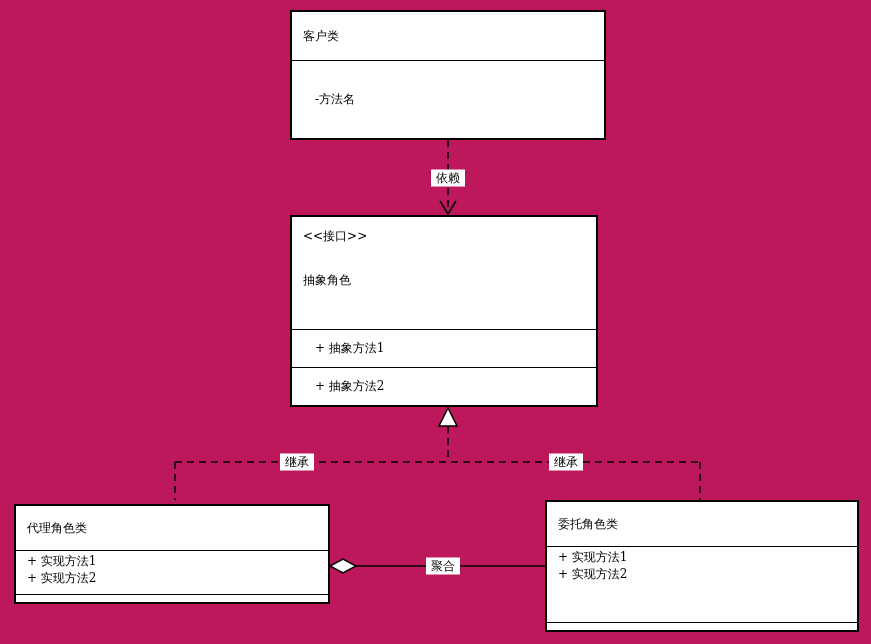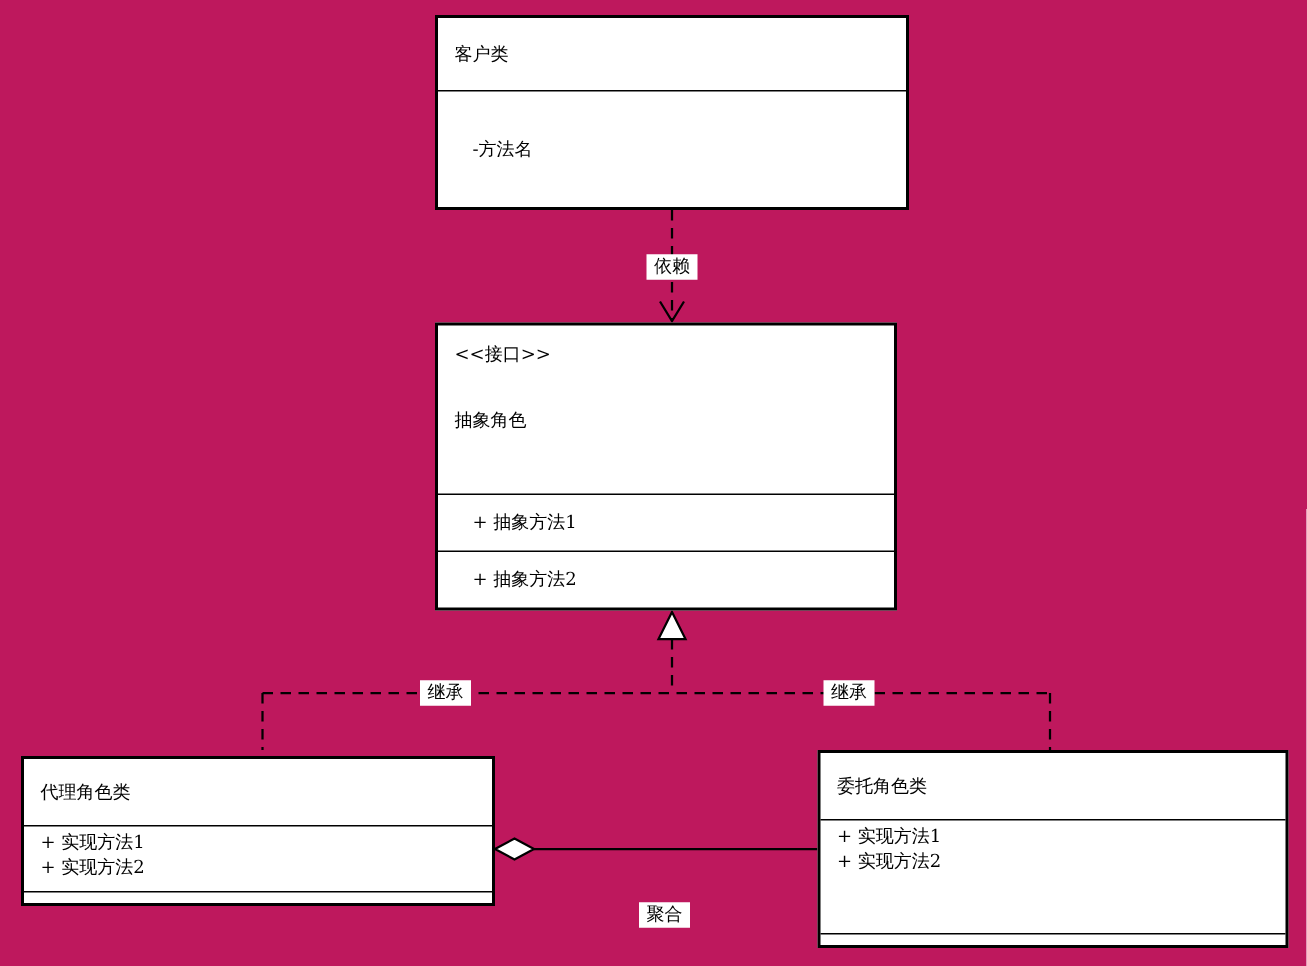--- a/index.html
+++ b/index.html
@@ -122,15 +122,15 @@
     <div class="box-methods">
       <div>+ 实现方法1</div>
       <div>+ 实现方法2</div>
     </div>
     <div class="empty-strip"></div>
   </div>
 
   <div class="edge-label" style="left:448px; top:178px;">依赖</div>
   <div class="edge-label" style="left:297px; top:462px;">继承</div>
   <div class="edge-label" style="left:566px; top:462px;">继承</div>
-  <div class="edge-label" style="left:443px; top:566px;margin-top:44px;">聚合</div>
+  <div class="edge-label" style="left:443px; top:566px;">聚合</div>
 
 </div>
 
 </body></html>

